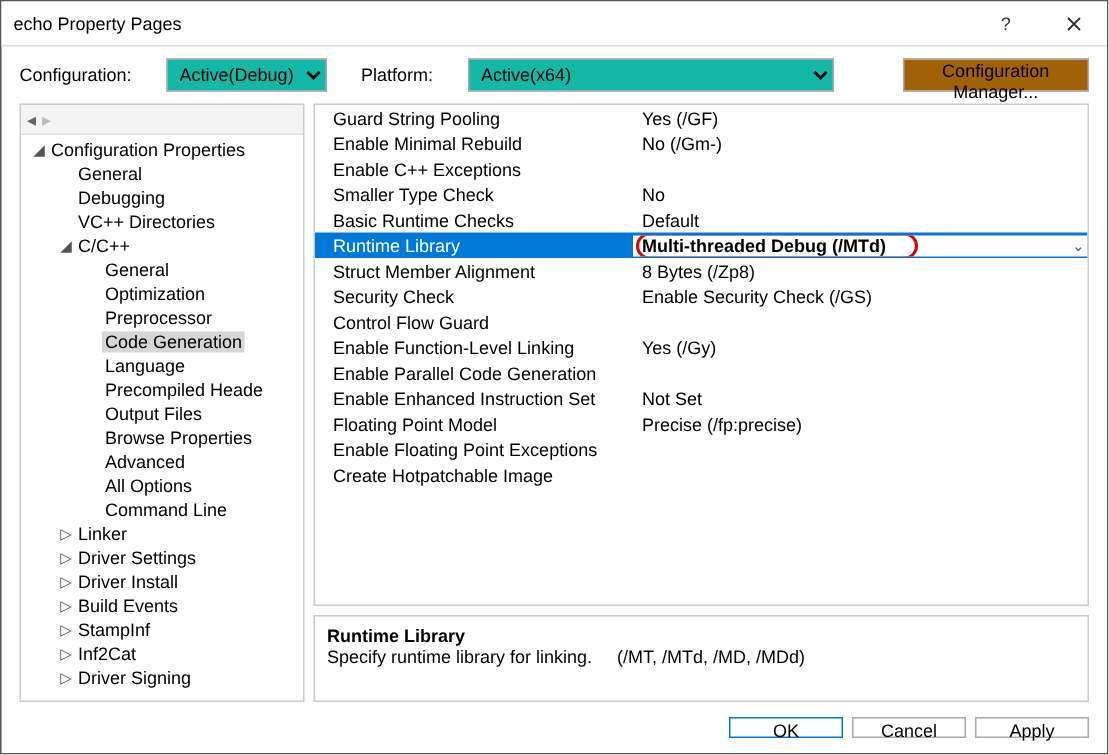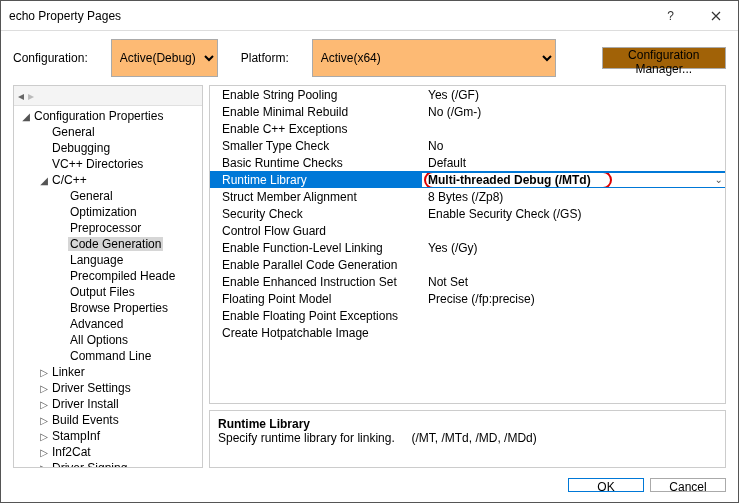--- a/index.html
+++ b/index.html
@@ -3,21 +3,21 @@
 <meta charset="utf-8">
 <style>
 * { box-sizing: border-box; font-family: "Segoe UI", Tahoma, sans-serif; font-size: 12px; }
 html, body { margin: 0; padding: 0; width: 739px; height: 503px; background: #fff; color: #000; }
 .window { width: 739px; height: 503px; border: 1px solid #555; display: flex; flex-direction: column; background: #fff; }
 .titlebar { height: 30px; background: #fff; display: flex; align-items: center; padding-left: 8px; border-bottom: 1px solid #ddd; }
 .titlebar .title { flex: 1; }
 .titlebar .btn { width: 45px; height: 29px; display: flex; align-items: center; justify-content: center; color: #333; }
 .config-row { display: flex; align-items: center; gap: 23px; padding: 8px 12px; }
 .config-row label { white-space: nowrap; }
-.config-row select { height: 38px; border: 1px solid #aaa; background: #fdba74; padding: 1px 4px; }
+.config-row select { height: 22px; border: 1px solid #aaa; background: #14b8a6; padding: 1px 4px; }
 .config-row .sel-config { width: 108px; }
 .config-row .sel-platform { width: 310px; }
 .config-row .btn-mgr { height: 22px; padding: 0 10px; border: 1px solid #aaa; background: #a16207; }
 .body { flex: 1; display: flex; padding: 0 12px 4px 12px; gap: 6px; min-height: 0; }
 .tree-wrap { width: 190px; display: flex; flex-direction: column; border: 1px solid #ccc; }
 .tree-toolbar { height: 20px; display: flex; align-items: center; padding-left: 4px; gap: 4px; color: #666; background: #f4f4f4; border-bottom: 1px solid #e0e0e0;}
 .tree { flex: 1; overflow: auto; padding: 2px 0; }
 .tree-node { display: flex; align-items: center; height: 16px; padding-right: 4px; white-space: nowrap; cursor: default; }
 .tree-node .expander { width: 12px; text-align: center; color: #555; font-size: 10px; }
 .tree-node .lbl { padding: 0 2px; }
@@ -167,21 +167,21 @@
           <div class="tree-node" style="padding-left: 24px;">
             <span class="expander">▷</span>
             <span class="lbl">Driver Signing</span>
           </div>
         </div>
     </div>
 
     <div class="right">
       <div class="grid" id="grid">
           <div class="grid-row">
-            <div class="k">Enable String Pooling</div>
+            <div class="k">Guard String Pooling</div>
             <div class="v"><span class="val">Yes (/GF)</span></div>
           </div>
           <div class="grid-row">
             <div class="k">Enable Minimal Rebuild</div>
             <div class="v"><span class="val">No (/Gm-)</span></div>
           </div>
           <div class="grid-row">
             <div class="k">Enable C++ Exceptions</div>
             <div class="v"><span class="val"></span></div>
           </div>
@@ -237,15 +237,16 @@
       <div class="desc">
         <div class="hd">Runtime Library</div>
         <div style="white-space:pre">Specify runtime library for linking.     (/MT, /MTd, /MD, /MDd)</div>
       </div>
     </div>
   </div>
 
   <div class="footer">
     <button class="primary">OK</button>
     <button>Cancel</button>
+    <button>Apply</button>
   </div>
 
 </div>
 
 </body></html>

